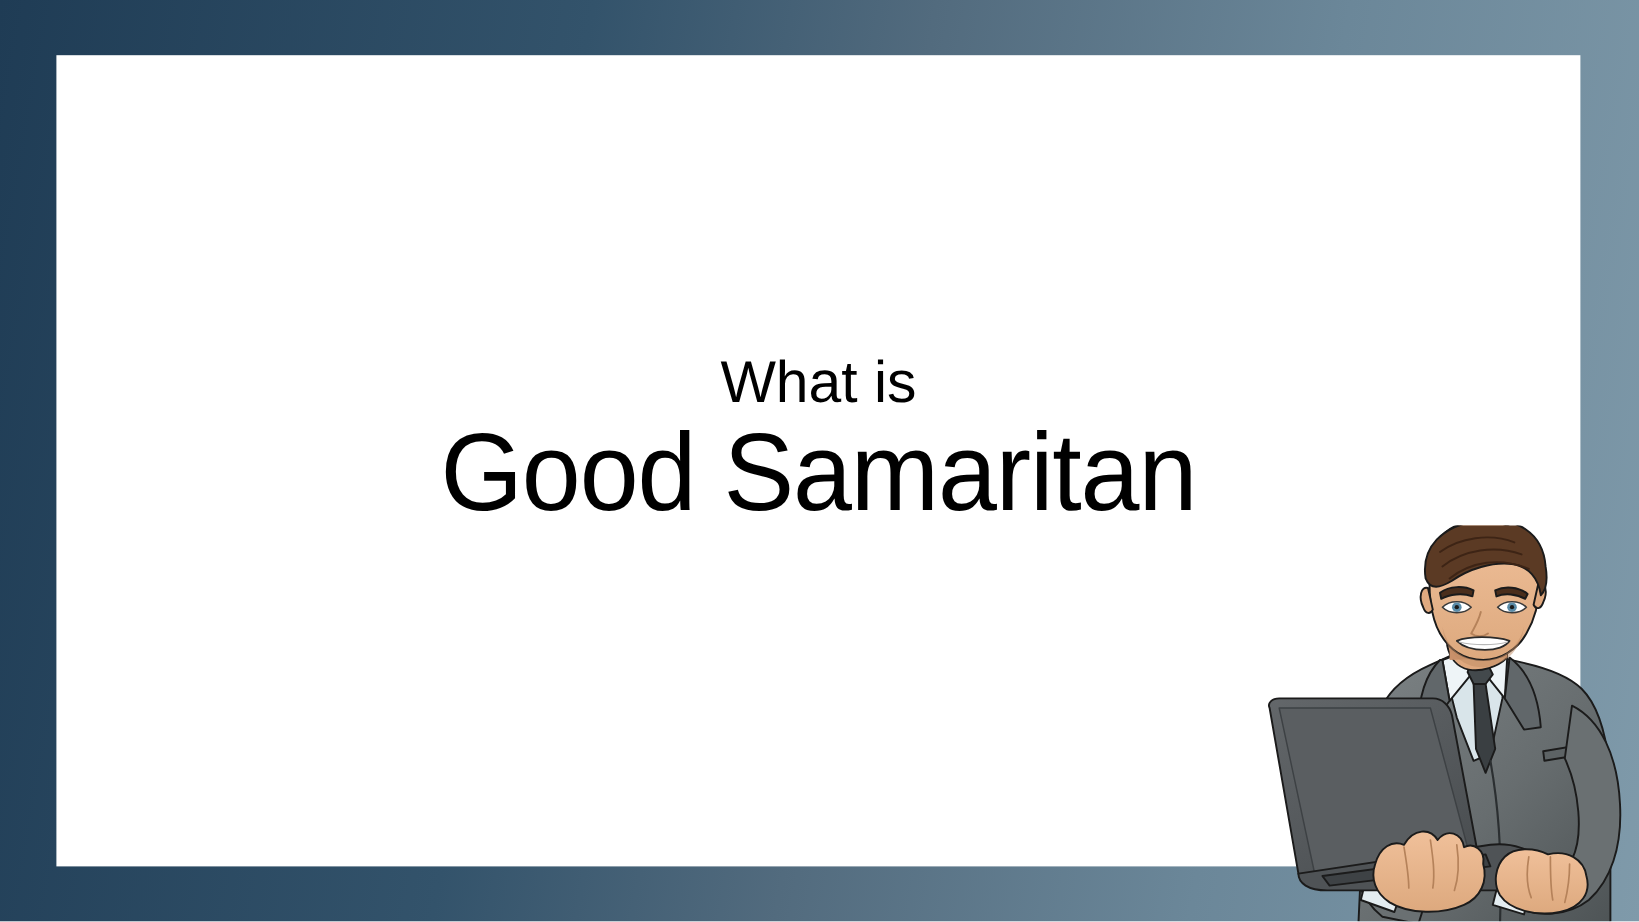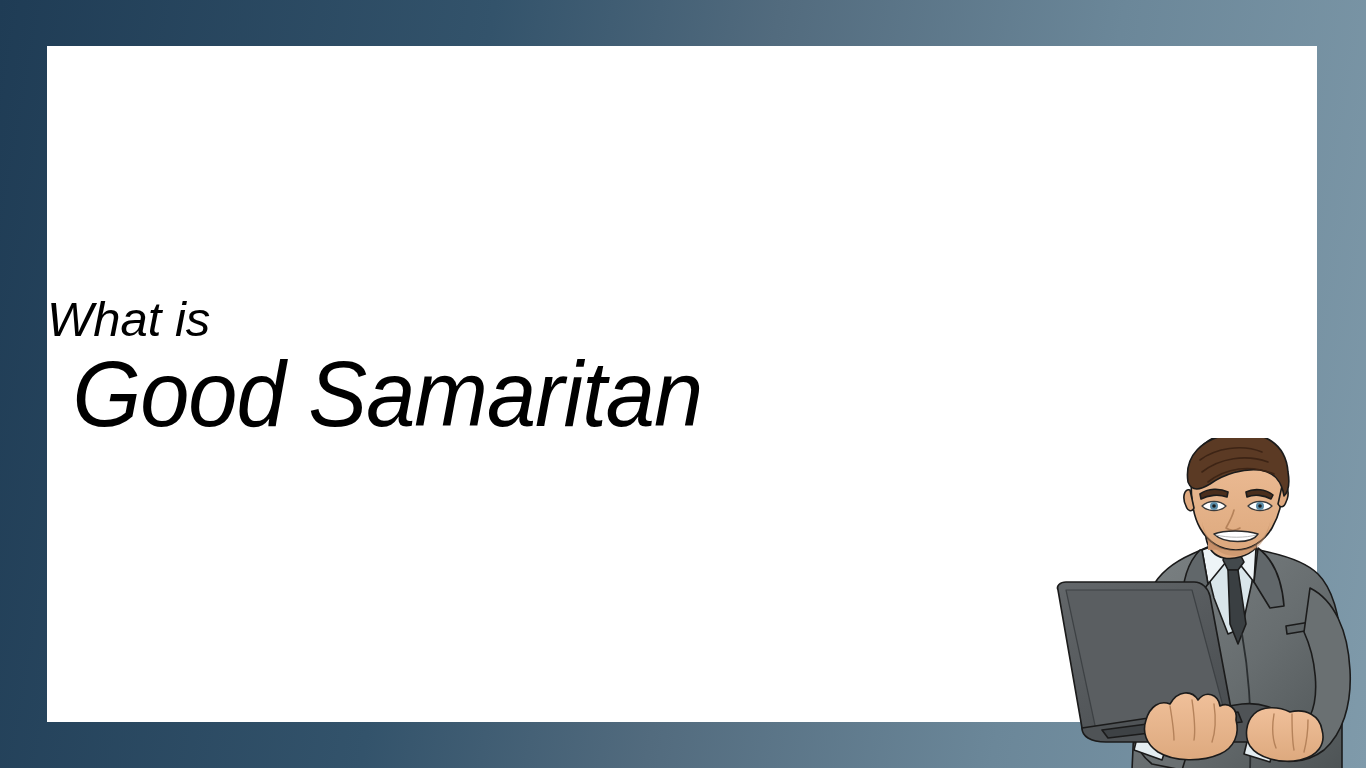--- a/index.html
+++ b/index.html
@@ -34,22 +34,22 @@
   .title-block {
     position: absolute;
     left: 0;
     top: 0;
     width: 100%;
     height: 100%;
     display: flex;
     flex-direction: column;
     align-items: center;
     justify-content: center;
+    text-align: center;
     pointer-events: none;
-    font-style: italic;
   }
   .title-inner {
     transform: translateY(-16px);
     width: 100%;
   }
   .title-line-1 {
     font-family: "Liberation Sans Narrow", "Liberation Sans", sans-serif;
     font-size: 49px;
     line-height: 1.06;
     font-weight: 400;

